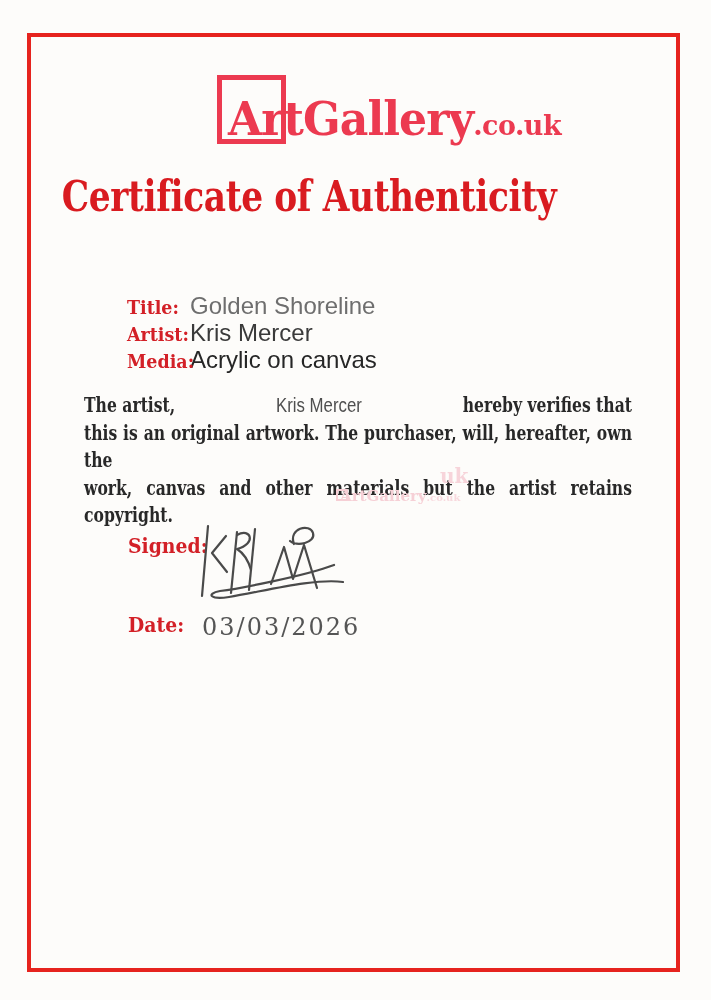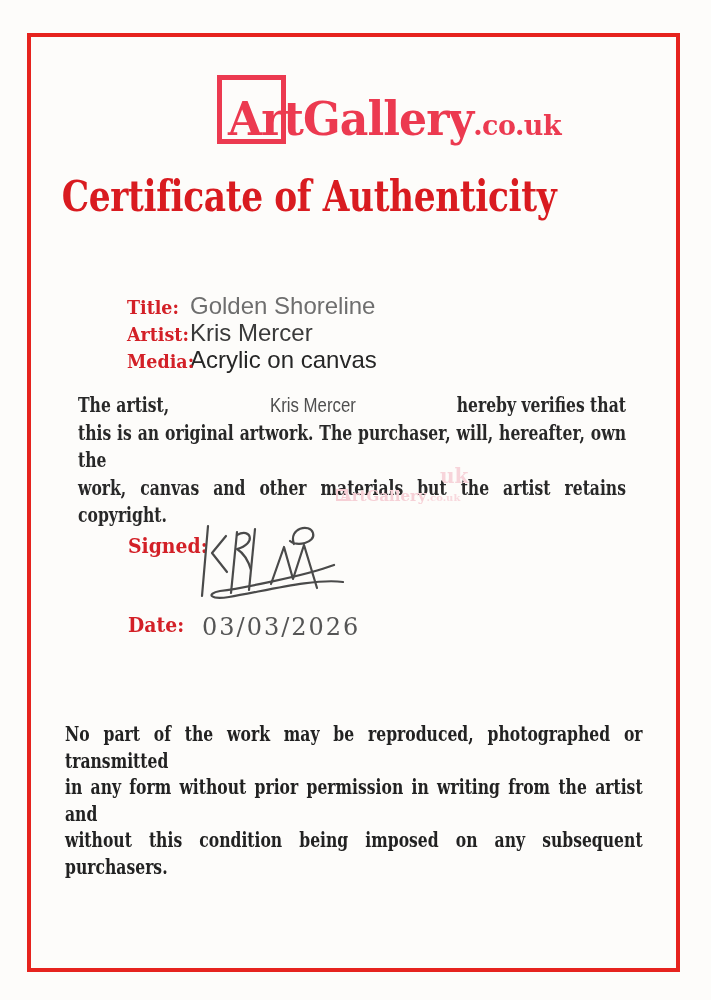--- a/index.html
+++ b/index.html
@@ -39,21 +39,21 @@
   .detail-row{display:flex;align-items:baseline;height:27px;}
   .detail-label{
     display:inline-block;width:63px;font-size:19px;font-weight:bold;color:#d32027;
     transform:scaleX(0.92);transform-origin:0 0;
   }
   .detail-value{font-family:"Liberation Sans", sans-serif;font-size:24px;}
   .v0{color:#6e6e6e;}
   .v1{color:#3a3a3a;}
   .v2{color:#262626;}
   
-  .statement{position:absolute;left:78px;top:391px;width:548px;}
+  .statement{position:absolute;left:84px;top:391px;width:548px;}
   .condense{transform:scaleX(0.80);transform-origin:0 0;}
   .statement .inner{width:685px;}
   .para-line{
     font-size:19.5px;line-height:27.5px;font-weight:bold;color:#282828;
     text-align:justify;text-align-last:justify;
   }
   .line1{display:flex;justify-content:space-between;align-items:baseline;}
   .artist-name{
     font-family:"Liberation Sans", sans-serif;font-weight:normal;
     font-size:21px;color:#4f4f4f;
@@ -147,21 +147,14 @@
       <path d="M 62 13 L 56 74"></path>
       <path d="M 101 28 C 95 12 117 7 120 17 C 123 27 103 31 97 25"></path>
       <path d="M 78 68 L 91 31 L 100 63 L 111 29 L 124 72"></path>
       <path d="M 141 49 C 112 60 44 73 27 75 C 12 78 18 84 36 81 C 72 75 122 62 150 66"></path>
     </g>
   </svg>
 
   <div class="field-label date-label">Date:</div>
   <div class="date-value">03/03/2026</div>
 
-  <div class="notice">
-    <div class="inner condense">
-      <div class="para-line">No part of the work may be reproduced, photographed or transmitted</div>
-      <div class="para-line">in any form without prior permission in writing from the artist and</div>
-      <div class="para-line">without this condition being imposed on any subsequent purchasers.</div>
-    </div>
-  </div>
 
 </div>
 
 </body></html>

